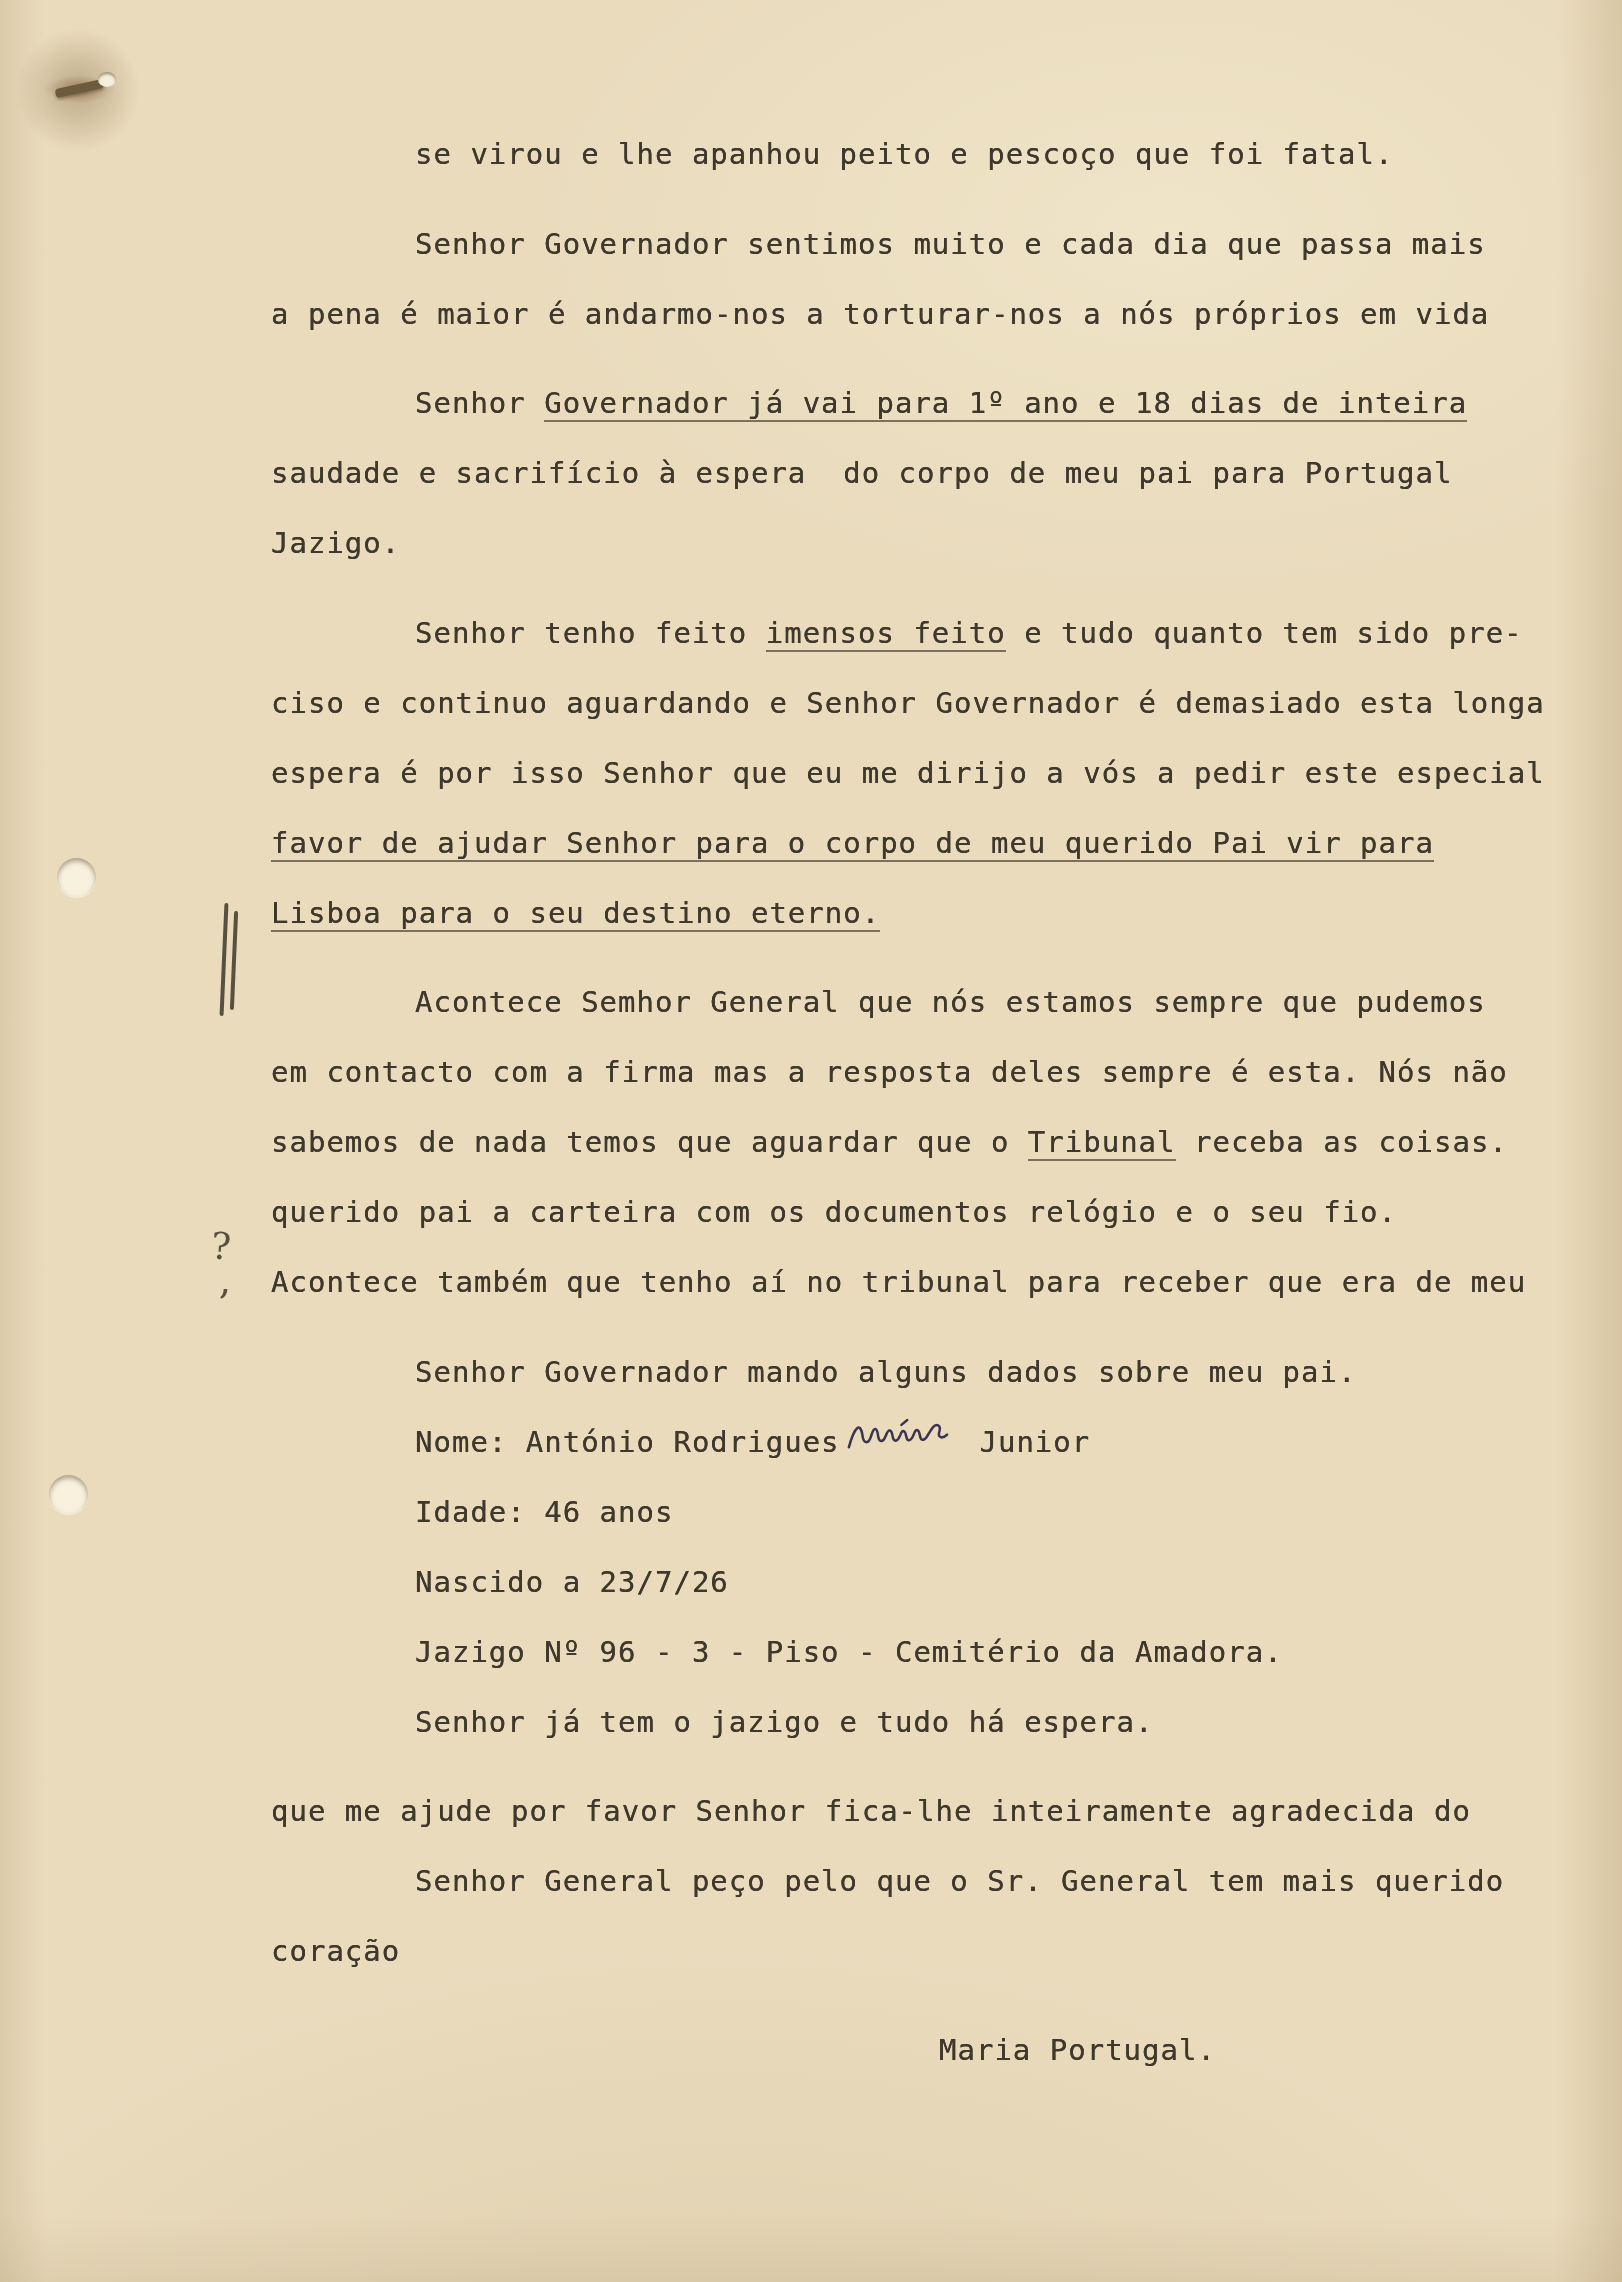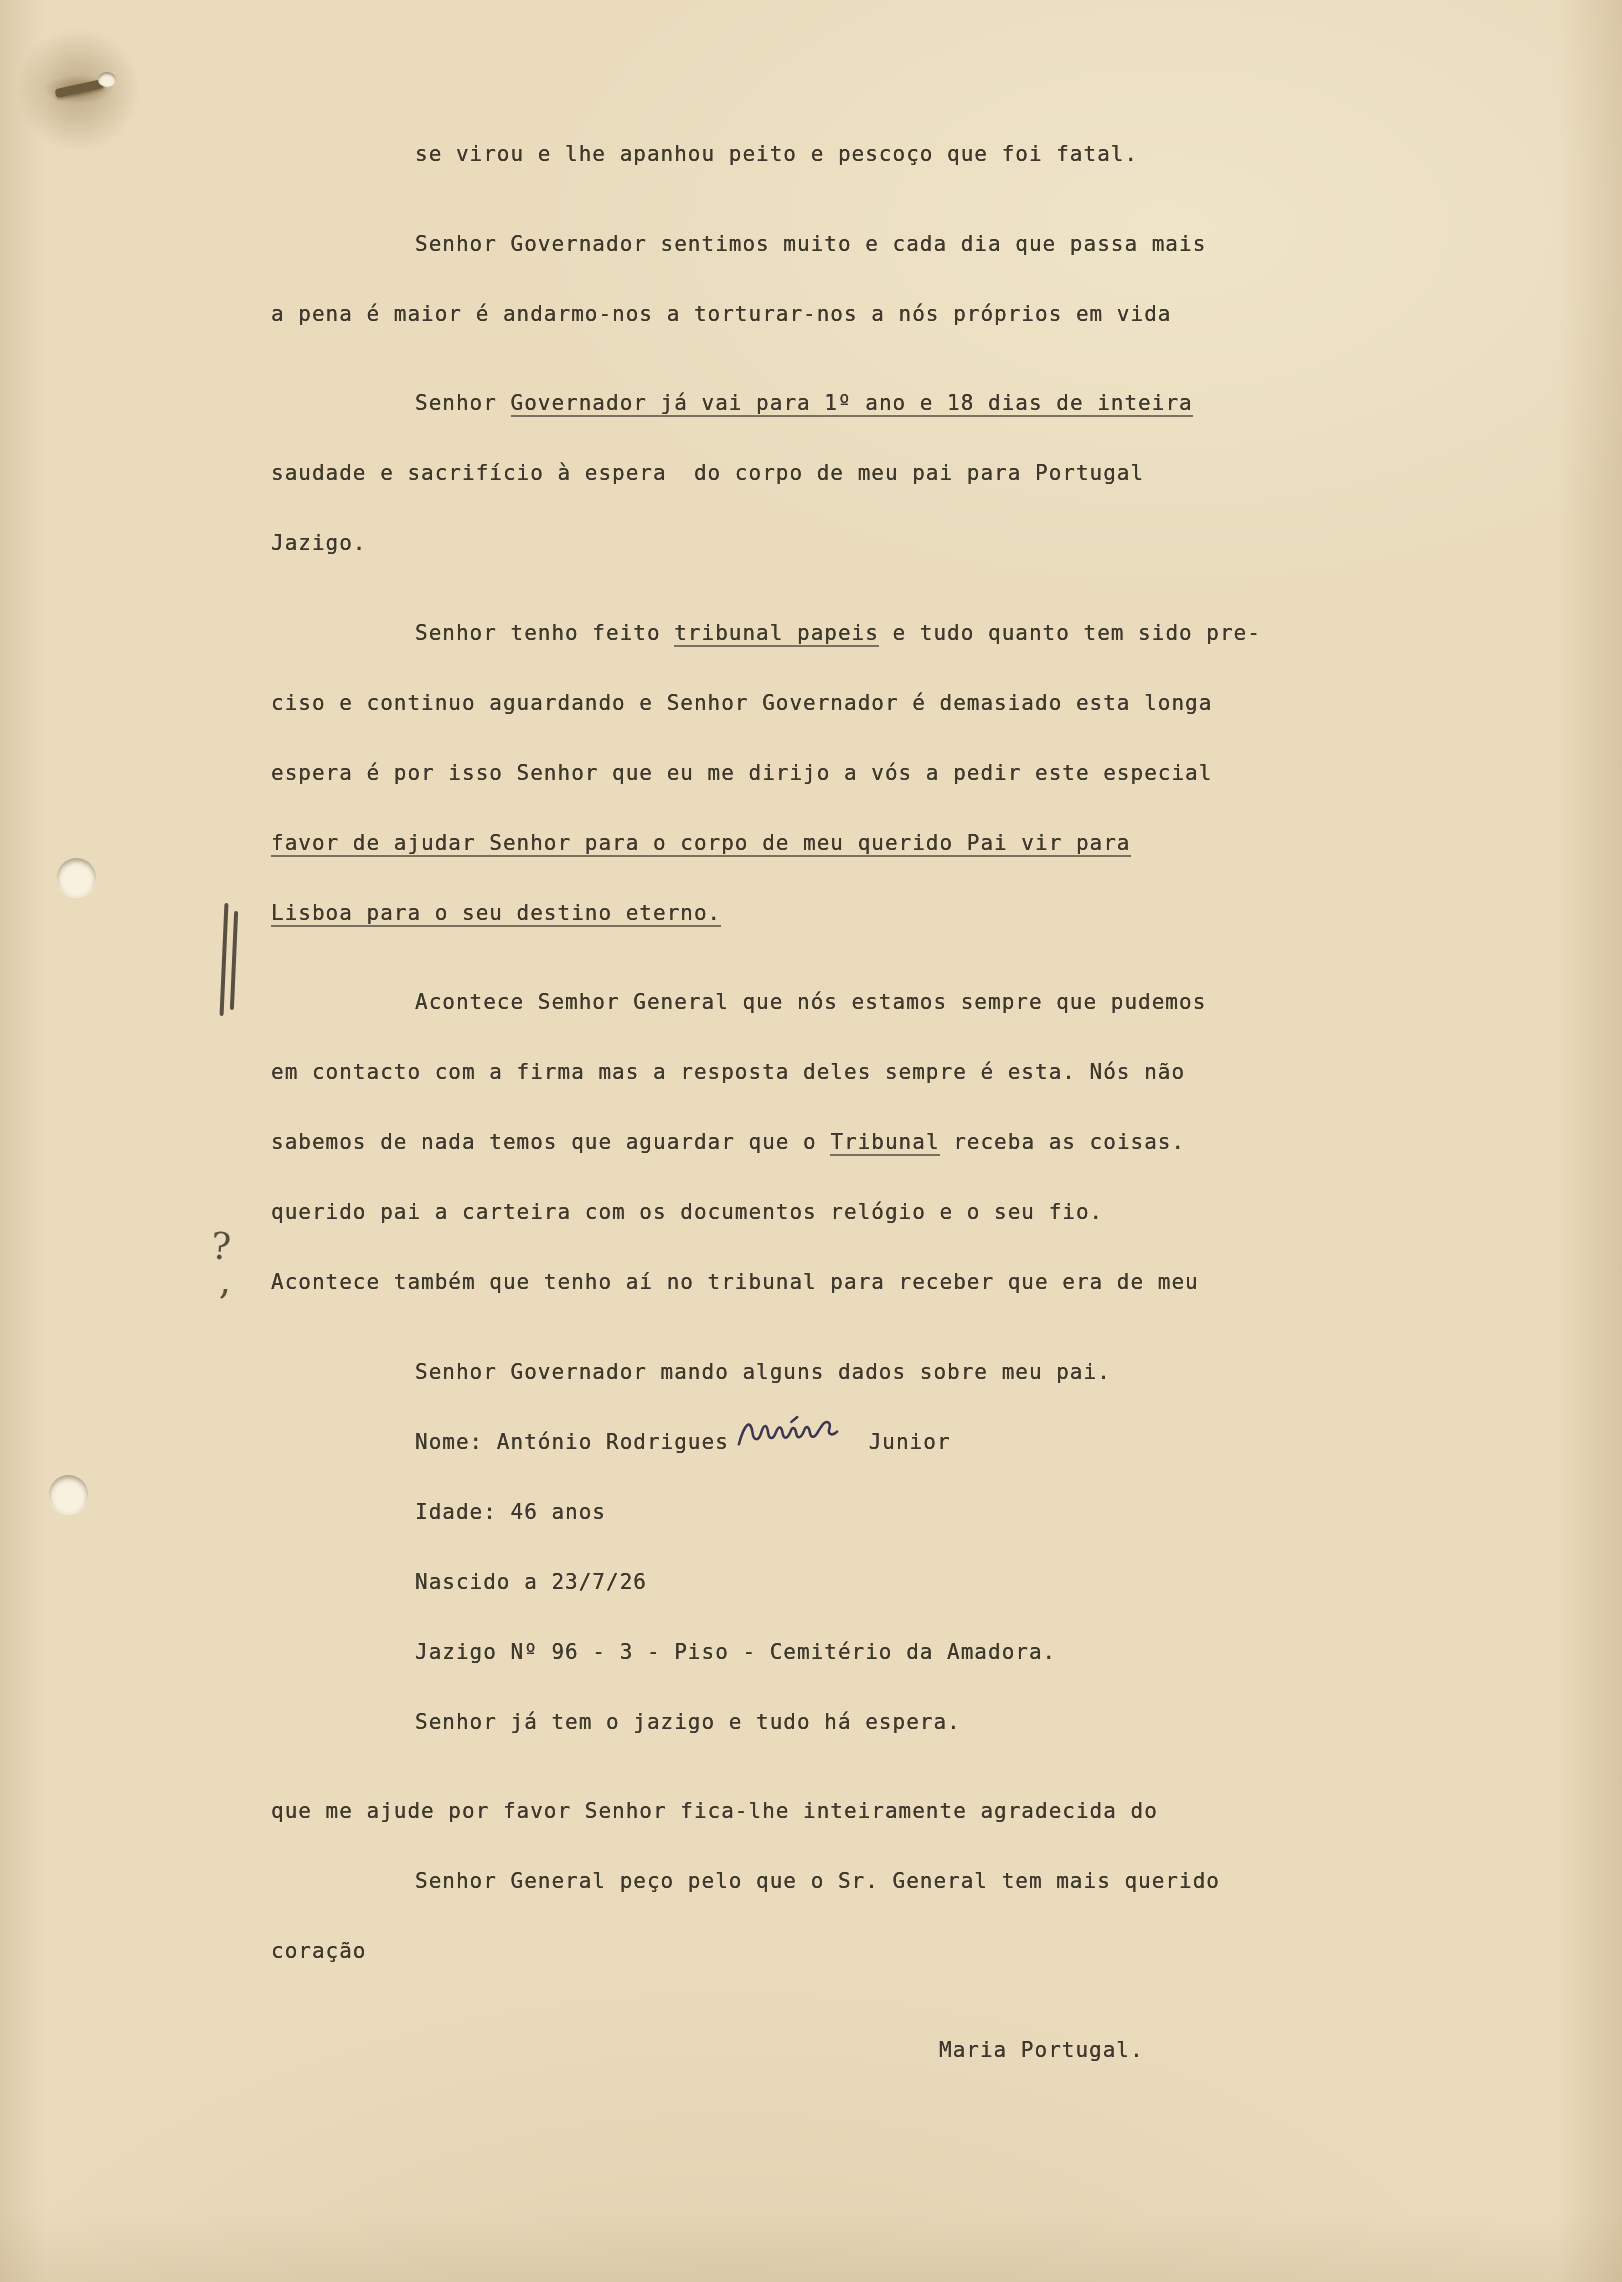--- a/index.html
+++ b/index.html
@@ -19,21 +19,21 @@
       radial-gradient(ellipse 878px 507px at 72% 10%, rgba(255,249,230,.30), rgba(255,249,230,0) 75%),
       radial-gradient(ellipse 1268px 741px at 45% 108%, rgba(142,112,66,.12), rgba(142,112,66,0) 70%),
       linear-gradient(90deg, rgba(140,110,70,.15) 0px, rgba(140,110,70,0) 45px, rgba(140,110,70,0) 1556px, rgba(150,115,70,.22) 1623px),
       linear-gradient(0deg, rgba(140,110,70,.10) 0px, rgba(140,110,70,0) 68px),
       var(--paper);
   }
   
   .body-text{
     position:absolute;left:271px;top:119px;width:1307px;
     font-family:"DejaVu Sans Mono","Liberation Mono",monospace;
-    font-size:21px;letter-spacing:1px;line-height:70px;
+    font-size:29px;letter-spacing:1px;line-height:70px;
     color:var(--ink);
     text-shadow:0 0 0.6px currentColor;
   }
   .para{margin:0;}
   .para + .para{margin-top:19.5px;}
   .line{white-space:pre;}
   .line.indent{text-indent:144px;}
   .u{border-bottom:2.9px solid rgba(95,85,69,.8);}
   .sig{padding-left:668px;margin-top:29px;}
   
@@ -98,21 +98,21 @@
       <div class="line"><span>a pena é maior é andarmo-nos a torturar-nos a nós próprios em vida</span></div>
     </div>
 
     <div class="para">
       <div class="line indent"><span>Senhor </span><span class="u">Governador já vai para 1º ano e 18 dias de inteira</span></div>
       <div class="line"><span>saudade e sacrifício à espera  do corpo de meu pai para Portugal</span></div>
       <div class="line"><span>Jazigo.</span></div>
     </div>
 
     <div class="para">
-      <div class="line indent"><span>Senhor tenho feito </span><span class="u">tribunal papeis</span><span> e tudo quanto tem sido pre-</span></div>
+      <div class="line indent"><span>Senhor tenho feito </span><span class="u">imensos feito</span><span> e tudo quanto tem sido pre-</span></div>
       <div class="line"><span>ciso e continuo aguardando e Senhor Governador é demasiado esta longa</span></div>
       <div class="line"><span>espera é por isso Senhor que eu me dirijo a vós a pedir este especial</span></div>
       <div class="line"><span class="u">favor de ajudar Senhor para o corpo de meu querido Pai vir para</span></div>
       <div class="line"><span class="u">Lisboa para o seu destino eterno.</span></div>
     </div>
 
     <div class="para">
       <div class="line indent"><span>Acontece Semhor General que nós estamos sempre que pudemos</span></div>
       <div class="line"><span>em contacto com a firma mas a resposta deles sempre é esta. Nós não</span></div>
       <div class="line"><span>sabemos de nada temos que aguardar que o </span><span class="u">Tribunal</span><span> receba as coisas.</span></div>

